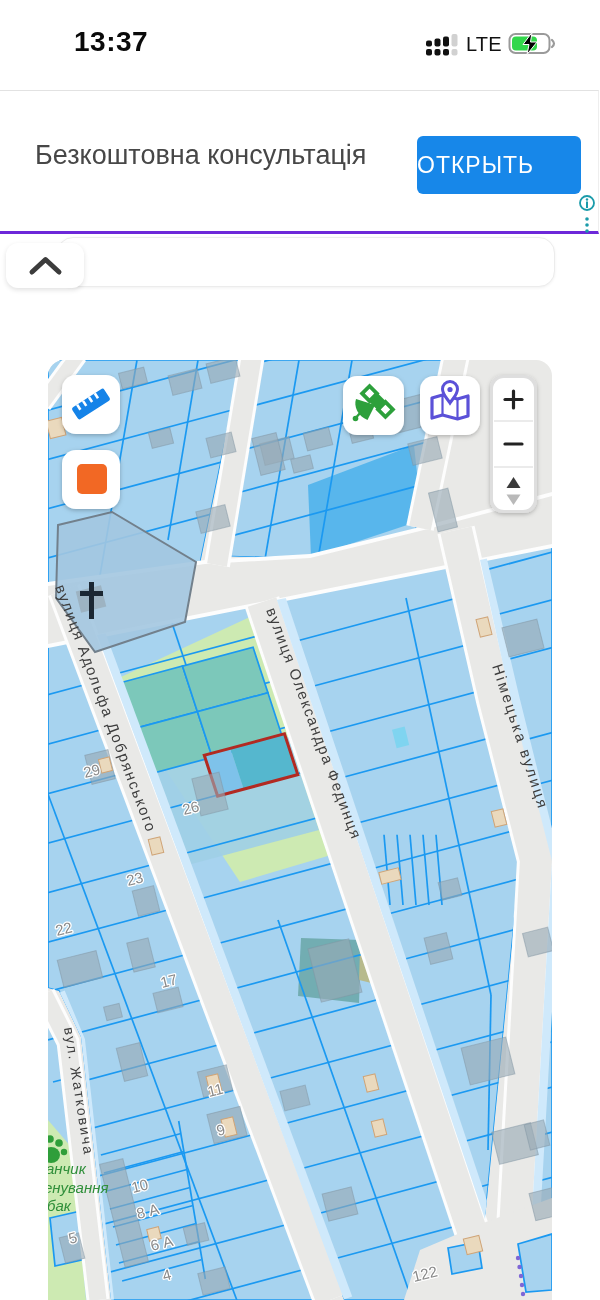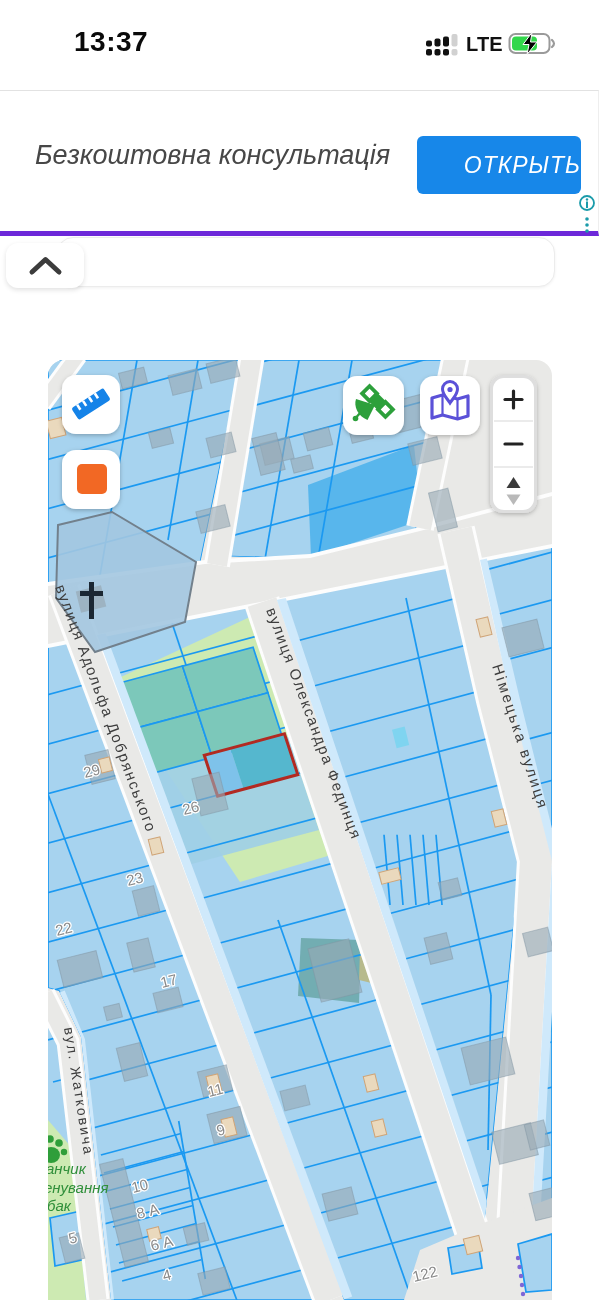--- a/index.html
+++ b/index.html
@@ -22,35 +22,35 @@
       <rect x="3" y="10.5" width="6" height="6" rx="2"></rect>
       <rect x="11.5" y="8.5" width="6" height="8" rx="2"></rect>
       <rect x="20" y="6.5" width="6" height="10" rx="2"></rect>
     </g>
     <g fill="#d1d1d1">
       <rect x="28.5" y="19" width="6" height="6.5" rx="2"></rect>
       <rect x="28.5" y="4" width="6" height="12.5" rx="2"></rect>
     </g>
   </svg>
 
-  <div class="abs" style="left:466px;top:33px;font-size:20px;font-weight:bold;color:#111;letter-spacing:0.2px;">LTE</div>
+  <div class="abs" style="left:466px;top:33px;font-size:20px;font-weight:normal;color:#111;letter-spacing:0.2px;">LTE</div>
 
   <svg class="abs" style="left:508px;top:32px;" width="50" height="25" viewBox="0 0 50 25">
     <rect x="1.5" y="2" width="40" height="19" rx="6" fill="none" stroke="#9a9a9a" stroke-width="2"></rect>
     <rect x="4" y="4.5" width="25" height="14" rx="4" fill="#32d74b"></rect>
     <path d="M 44 8 q 4 3.5 0 7" stroke="#9a9a9a" stroke-width="2.2" fill="none" stroke-linecap="round"></path>
     <path d="M 24 0.5 L 15 12.5 L 21 12.5 L 19 22.5 L 29 10 L 22.5 10 Z" fill="#000" stroke="#fff" stroke-width="1"></path>
   </svg>
 </div>
 
-<div class="abs" style="left:0;top:90px;width:598px;height:140px;background:#fff;border-top:1px solid #e2e2e2;border-bottom:5px solid #6d28d9;border-right:1px solid #eee;font-style:italic;">
+<div class="abs" style="left:0;top:90px;width:598px;height:140px;background:#fff;border-top:1px solid #e2e2e2;border-bottom:3px solid #6d28d9;border-right:1px solid #eee;">
 
   <div class="abs" style="left:35px;top:49px;font-size:27px;color:#474747;">Безкоштовна консультація</div>
 
-  <div class="abs" style="left:417px;top:45px;width:164px;height:58px;background:#1787e9;border-radius:6px;color:#fff;font-size:23px;letter-spacing:1px;text-align:right;line-height:58px;">ОТКРЫТЬ</div>
+  <div class="abs" style="left:417px;top:45px;width:164px;height:58px;background:#1787e9;border-radius:6px;color:#fff;font-size:23px;letter-spacing:1px;text-align:left;line-height:58px;">ОТКРЫТЬ</div>
 </div>
 
 <svg class="abs" style="left:578px;top:194px;" width="20" height="42" viewBox="0 0 20 42">
   <circle cx="9" cy="9" r="7" fill="none" stroke="#1a9baa" stroke-width="1.8"></circle>
   <rect x="8" y="7.5" width="2" height="6.5" fill="#1a9baa"></rect>
     <circle cx="9" cy="5.5" r="1.2" fill="#1a9baa"></circle>
   <circle cx="9" cy="25" r="1.8" fill="#1a9baa"></circle>
     <circle cx="9" cy="31" r="1.8" fill="#1a9baa"></circle>
     <circle cx="9" cy="37" r="1.8" fill="#1a9baa"></circle>
 </svg>

